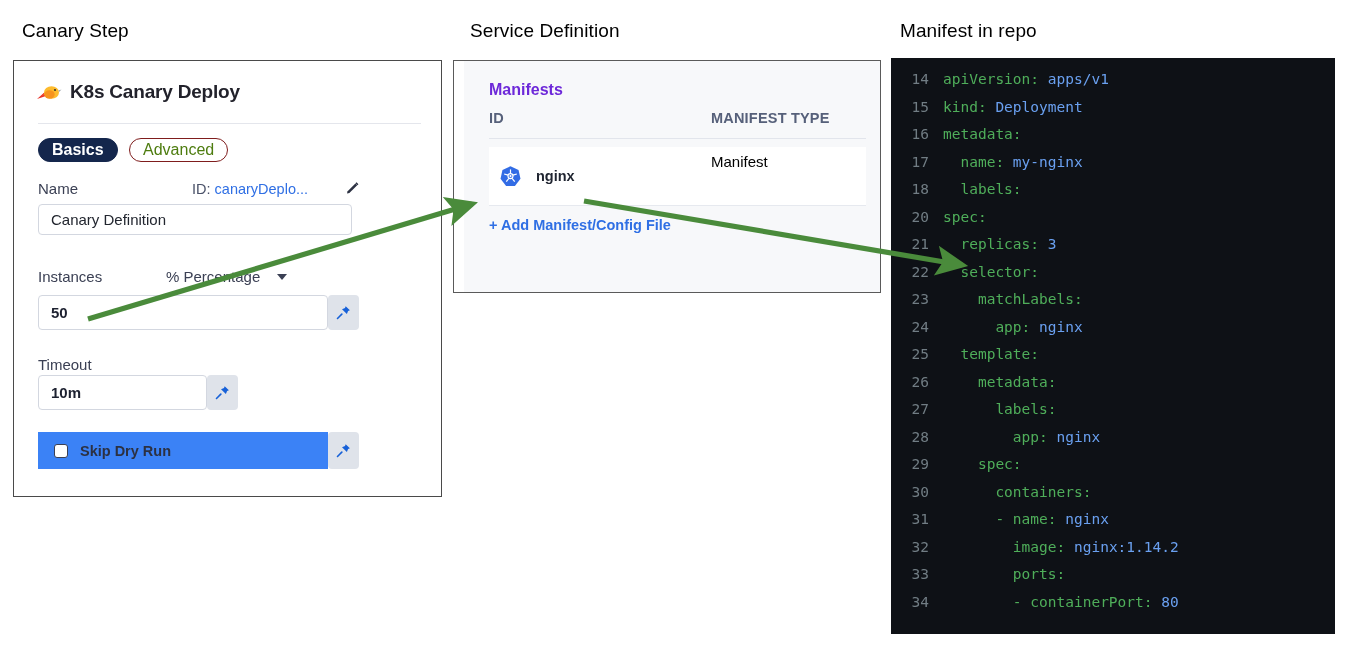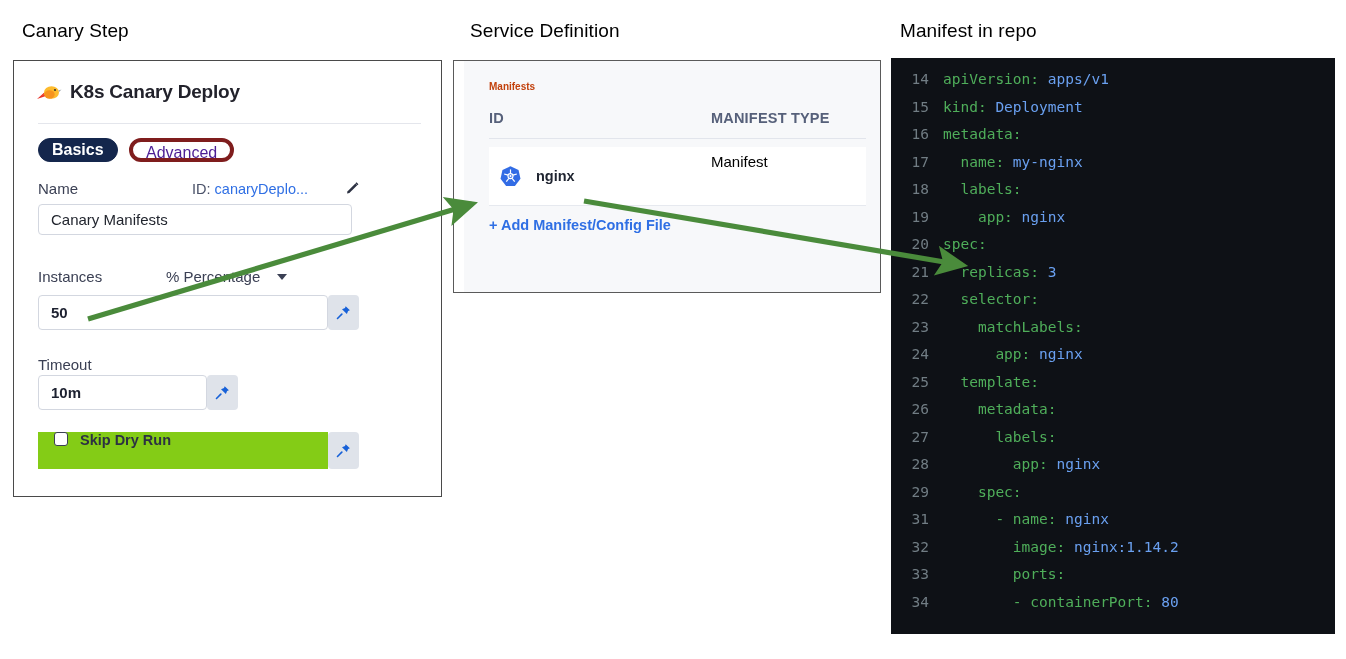--- a/index.html
+++ b/index.html
@@ -45,21 +45,21 @@
   }
 
   
   .pill-row{position:absolute;left:24px;top:77px;height:24px;}
   .pill{
     display:inline-block;box-sizing:border-box;height:24px;line-height:22px;
     border-radius:12px;font-size:16px;font-weight:bold;padding:0 13px;
     vertical-align:top;
   }
   .pill-active{background:#14264c;color:#ffffff;border:1px solid #14264c;}
-  .pill-idle{background:#ffffff;color:#4c1d95;border:4px solid #7f1d1d;margin-left:7px;font-weight:normal;}
+  .pill-idle{background:#ffffff;color:#4d7c0f;border:1px solid #7f1d1d;margin-left:7px;font-weight:normal;}
 
   
   .f-label{
     position:absolute;font-size:15px;color:#3b4054;font-weight:400;white-space:nowrap;
   }
   .id-line{
     position:absolute;font-size:14.5px;color:#4a5168;white-space:nowrap;
   }
   .id-line .idval{color:#2f6fe4;font-weight:400;}
   .pencil-icon{position:absolute;width:15px;height:15px;}
@@ -79,39 +79,39 @@
   }
   .select-inline{
     position:absolute;font-size:15px;color:#3b4054;white-space:nowrap;
   }
   .caret{
     position:absolute;width:0;height:0;
     border-left:5px solid transparent;border-right:5px solid transparent;
     border-top:6px solid #3b4054;
   }
   .check-row{
-    position:absolute;box-sizing:border-box;background:#84cc16;
-    display:flex;
+    position:absolute;box-sizing:border-box;background:#3b82f6;
+    display:flex;align-items:center;
   }
   .checkbox{
     width:14px;height:14px;border:1.6px solid #3b4054;border-radius:3px;background:#ffffff;
     margin-left:16px;box-sizing:border-box;
   }
   .check-label{margin-left:12px;font-size:14.5px;color:#2c3142;font-weight:bold;}
 
   
   #panel-service{
     position:absolute;left:453px;top:60px;width:428px;height:233px;
     background:#f7f8fa;border:1.6px solid #5a5a5a;box-sizing:border-box;
   }
   #panel-service .leftstrip{
     position:absolute;left:0;top:0;width:10px;height:100%;background:#ffffff;
   }
   .mf-title{
-    position:absolute;left:35px;top:20px;font-size:10px;font-weight:bold;color:#c2410c;
+    position:absolute;left:35px;top:20px;font-size:16px;font-weight:bold;color:#6d28d9;
   }
   .mf-colhead{
     position:absolute;font-size:14.5px;color:#56607a;font-weight:700;letter-spacing:.2px;
   }
   .mf-rule{position:absolute;left:35px;top:77px;width:377px;height:1px;background:#e2e5ec;}
   .mf-row{
     position:absolute;left:35px;top:86px;width:377px;height:59px;
     background:#ffffff;border-bottom:1px solid #e6e9ef;box-sizing:border-box;
   }
   .k8s-icon{position:absolute;left:10px;top:18px;width:23px;height:23px;}
@@ -179,21 +179,21 @@
     <div class="id-line" style="left:178px;top:120px;">
       <span>ID:</span>
       <span class="idval">canaryDeplo...</span>
     </div>
     <div class="pencil-icon" style="left:331px;top:120px;">
       <svg width="15" height="15" viewBox="0 0 15 15">
         <path d="M2 12.4 L2.6 10.2 L10.4 2.4 L12.2 4.2 L4.4 12 Z" fill="#2c3142"></path>
         <path d="M11 1.8 L12.9 3.7" stroke="#2c3142" stroke-width="1.6" fill="none"></path>
       </svg>
     </div>
-    <div class="input-box plain" style="left:24px;top:143px;width:314px;height:31px;">Canary Manifests</div>
+    <div class="input-box plain" style="left:24px;top:143px;width:314px;height:31px;">Canary Definition</div>
 
     <div class="f-label" style="left:24px;top:207px;">Instances</div>
     <div class="select-inline" style="left:152px;top:207px;">% Percentage</div>
     <div class="caret" style="left:263px;top:213px;"></div>
     <div class="input-box" style="left:24px;top:234px;width:290px;height:35px;">50</div>
     <div class="pin-btn" style="left:314px;top:234px;width:31px;height:35px;">
       <svg width="15" height="15" viewBox="0 0 16 16">
         <path d="M10.3 1.2 L14.8 5.7 L12.9 6.4 L11.6 9.6 L6.4 4.4 L9.6 3.1 Z" fill="#1761d8"></path>
         <path d="M6.2 9.8 L1.6 14.4" stroke="#1761d8" stroke-width="1.7" stroke-linecap="round"></path>
       </svg>
@@ -250,31 +250,31 @@
     <div class="mf-add">+ Add Manifest/Config File</div>
   </div>
 
   <div id="panel-code">
     <div class="code-inner" id="code-inner">
         <span class="cl"><span class="ln">14</span><span></span><span class="k">apiVersion:</span><span> </span><span class="v">apps/v1</span></span>
         <span class="cl"><span class="ln">15</span><span></span><span class="k">kind:</span><span> </span><span class="v">Deployment</span></span>
         <span class="cl"><span class="ln">16</span><span></span><span class="k">metadata:</span></span>
         <span class="cl"><span class="ln">17</span><span>  </span><span class="k">name:</span><span> </span><span class="v">my-nginx</span></span>
         <span class="cl"><span class="ln">18</span><span>  </span><span class="k">labels:</span></span>
-        <span class="cl"><span class="ln">19</span><span>    </span><span class="k">app:</span><span> </span><span class="v">nginx</span></span>
         <span class="cl"><span class="ln">20</span><span></span><span class="k">spec:</span></span>
         <span class="cl"><span class="ln">21</span><span>  </span><span class="k">replicas:</span><span> </span><span class="v">3</span></span>
         <span class="cl"><span class="ln">22</span><span>  </span><span class="k">selector:</span></span>
         <span class="cl"><span class="ln">23</span><span>    </span><span class="k">matchLabels:</span></span>
         <span class="cl"><span class="ln">24</span><span>      </span><span class="k">app:</span><span> </span><span class="v">nginx</span></span>
         <span class="cl"><span class="ln">25</span><span>  </span><span class="k">template:</span></span>
         <span class="cl"><span class="ln">26</span><span>    </span><span class="k">metadata:</span></span>
         <span class="cl"><span class="ln">27</span><span>      </span><span class="k">labels:</span></span>
         <span class="cl"><span class="ln">28</span><span>        </span><span class="k">app:</span><span> </span><span class="v">nginx</span></span>
         <span class="cl"><span class="ln">29</span><span>    </span><span class="k">spec:</span></span>
+        <span class="cl"><span class="ln">30</span><span>      </span><span class="k">containers:</span></span>
         <span class="cl"><span class="ln">31</span><span>      </span><span class="k">- name:</span><span> </span><span class="v">nginx</span></span>
         <span class="cl"><span class="ln">32</span><span>        </span><span class="k">image:</span><span> </span><span class="v">nginx:1.14.2</span></span>
         <span class="cl"><span class="ln">33</span><span>        </span><span class="k">ports:</span></span>
         <span class="cl"><span class="ln">34</span><span>        </span><span class="k">- containerPort:</span><span> </span><span class="v">80</span></span>
       </div>
   </div>
 
   <svg id="arrows">
     <defs>
       <marker id="ah" markerWidth="7" markerHeight="7" refX="5.4" refY="3.5" orient="auto" markerUnits="strokeWidth">

